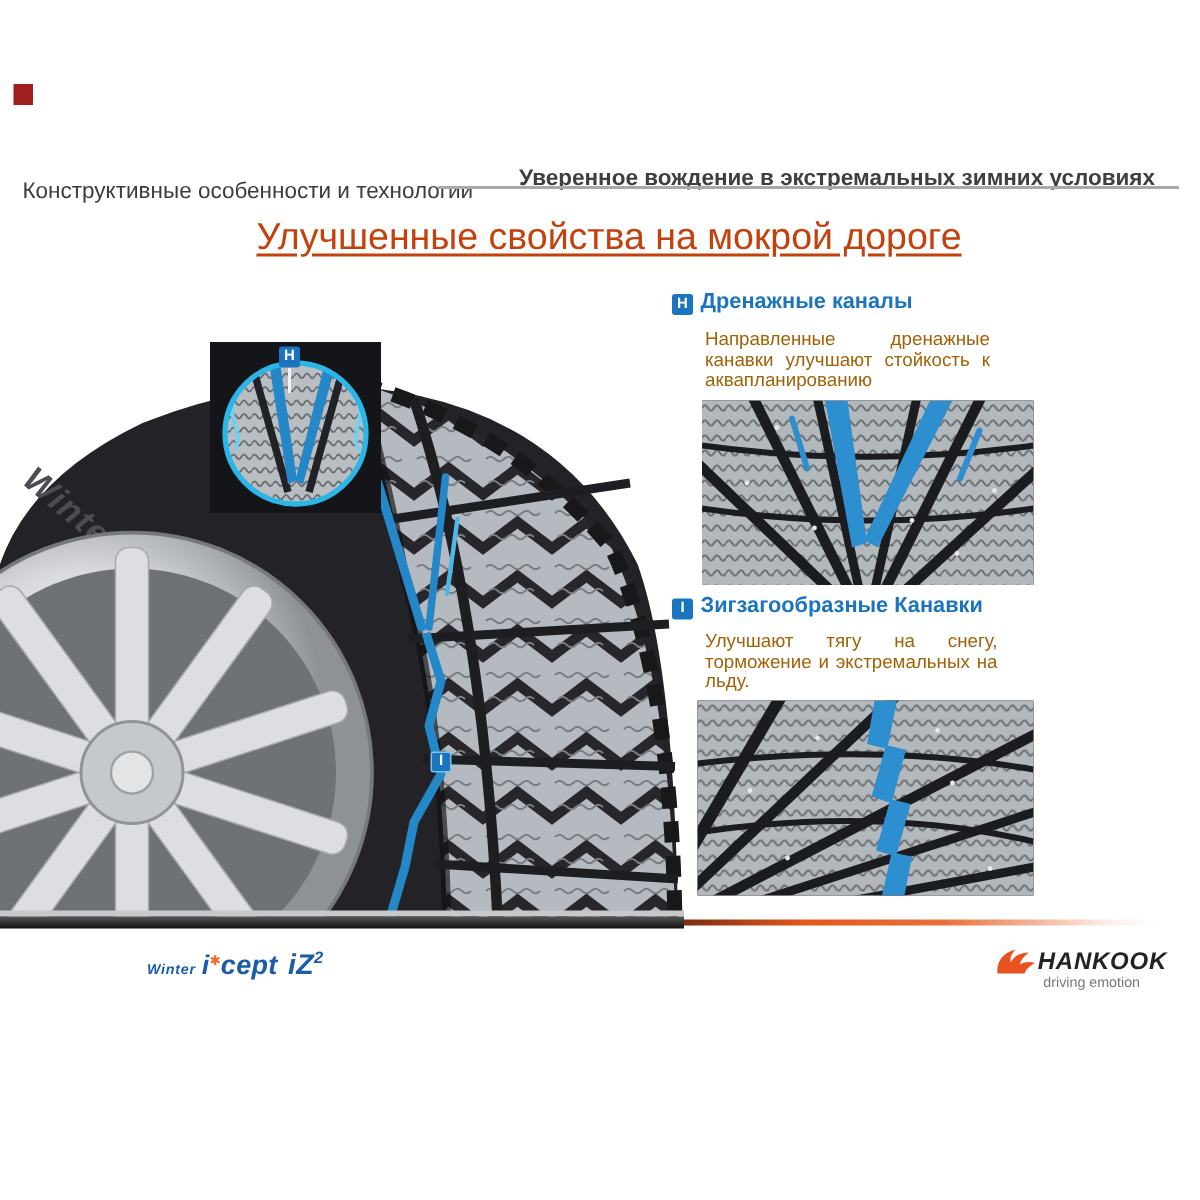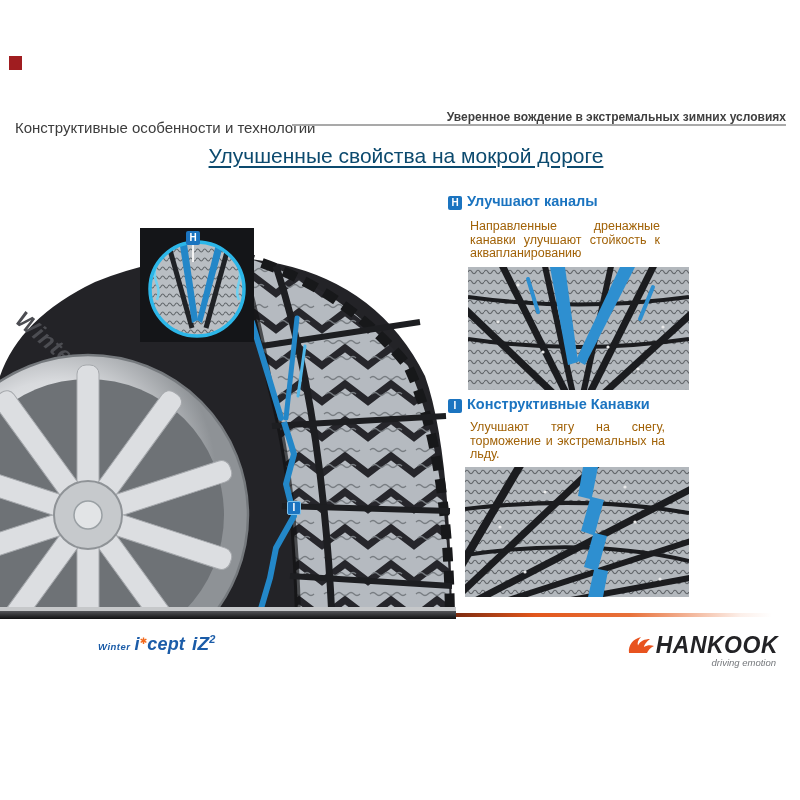--- a/index.html
+++ b/index.html
@@ -5,26 +5,26 @@
   html,body{margin:0;padding:0;}
   body{width:800px;height:800px;background:#ffffff;position:relative;overflow:hidden;
        font-family:"Liberation Sans", sans-serif;color:#3c3c3c;}
   .abs{position:absolute;}
 
   
   .red-mark{left:9px;top:56px;width:13px;height:14px;background:#a01d20;}
 
   
   .hdr-left{left:15px;top:119px;font-size:15px;color:#3c3c3c;}
-  .hdr-right{right:14px;top:110px;font-size:12px;font-weight:700;color:#3f3f3f;}
+  .hdr-right{right:30px;top:110px;font-size:15px;font-weight:700;color:#3f3f3f;}
   .hdr-line{left:292px;top:124px;width:494px;height:1.5px;background:#a9a9a9;}
 
   
   .slide-title{left:0;right:0;top:144px;text-align:center;padding-left:12px;
-     font-size:21px;color:#0c4a6e;text-decoration:underline;text-underline-offset:3px;}
+     font-size:25px;color:#c2410c;text-decoration:underline;text-underline-offset:3px;}
 
   
   .tag{width:14px;height:14px;background:#1b74c0;color:#fff;font-size:10px;font-weight:700;
        line-height:14px;text-align:center;border-radius:2px;}
   .sec-head{font-size:14.5px;font-weight:700;color:#1b74c0;}
   .sec-body{font-size:12.5px;line-height:13.5px;color:#a16207;text-align:justify;}
   .fig{background:#26282c;overflow:hidden;}
 
   
   .tire-wrap{left:0;top:226px;width:456px;height:392px;}
@@ -39,22 +39,22 @@
   .bar-orange{left:456px;top:613px;width:316px;height:4px;
       background:linear-gradient(90deg,#7e2c10,#e2571c 25%,#e8713a 55%,rgba(236,150,110,0.15) 90%,transparent);}
   .plogo{left:55px;top:633px;color:#1b5ca8;font-style:italic;white-space:nowrap;margin-left:43px;}
   .plogo .w{font-size:9.5px;font-weight:700;letter-spacing:.5px;margin-right:4px;}
   .plogo .big{font-size:18px;font-weight:800;letter-spacing:.2px;}
   .plogo .star{color:#f26a1d;font-size:9px;vertical-align:6px;font-style:normal;}
   .plogo .iz{font-size:19px;font-weight:800;margin-left:7px;}
   .plogo .sup{font-size:11px;font-weight:800;vertical-align:7px;}
   .blogo{right:22px;top:632px;display:flex;flex-direction:column;align-items:flex-end;}
   .blogo .row{display:flex;align-items:center;gap:2px;}
-  .blogo .name{font-size:23px;font-weight:900;font-style:italic;color:#232326;letter-spacing:.5px;}
-  .blogo .tag-line{font-size:9.5px;font-style:italic;color:#74777b;margin-top:-2px;margin-right:2px;}
+  .blogo .name{font-size:16px;font-weight:900;font-style:italic;color:#232326;letter-spacing:.5px;}
+  .blogo .tag-line{font-size:9.5px;color:#74777b;margin-top:-2px;margin-right:18px;}
 </style>
 </head>
 <body>
 
 <div class="abs red-mark"></div>
 
 <div class="abs hdr-left">Конструктивные особенности и технологии</div>
 <div class="abs hdr-right">Уверенное вождение в экстремальных зимних условиях</div>
 <div class="abs hdr-line"></div>
 
@@ -140,21 +140,21 @@
       <path d="M98,34 q4,12 0,24 q-2,8 1,14" stroke="#6fd0f0" stroke-width="2.5" fill="none"></path>
     </g>
     <circle cx="57" cy="61" r="47" fill="none" stroke="#2cb6e8" stroke-width="3.5"></circle>
   </svg>
 </div>
 <div class="abs pole"></div>
 <span class="abs tag tag-h">H</span>
 <span class="abs tag tag-i">I</span>
 
 <span class="abs tag" style="left:448px;top:196px;">H</span>
-<div class="abs sec-head" style="left:467px;top:193px;">Улучшают каналы</div>
+<div class="abs sec-head" style="left:467px;top:193px;">Дренажные каналы</div>
 <div class="abs sec-body" style="left:470px;top:220px;width:190px;">Направленные дренажные канавки улучшают стойкость к аквапланированию</div>
 
 <div class="abs fig" style="left:468px;top:267px;width:221px;height:123px;">
   <svg viewBox="0 0 221 123" width="221" height="123">
     <defs>
       <pattern id="sipeP1" width="16" height="10" patternUnits="userSpaceOnUse">
         <rect width="16" height="10" fill="#b3b8bd"></rect>
         <path d="M0,5 q2,-3.5 4,0 q2,3.5 4,0 q2,-3.5 4,0 q2,3.5 4,0" stroke="#62666a" stroke-width="1.2" fill="none"></path>
       </pattern>
     </defs>
@@ -180,21 +180,21 @@
         <circle cx="75" cy="85" r="1.6"></circle>
       <circle cx="140" cy="80" r="1.6"></circle>
         <circle cx="195" cy="60" r="1.6"></circle>
       <circle cx="50" cy="18" r="1.6"></circle>
         <circle cx="170" cy="102" r="1.6"></circle>
     </g>
   </svg>
 </div>
 
 <span class="abs tag" style="left:448px;top:399px;">I</span>
-<div class="abs sec-head" style="left:467px;top:396px;">Конструктивные Канавки</div>
+<div class="abs sec-head" style="left:467px;top:396px;">Зигзагообразные Канавки</div>
 <div class="abs sec-body" style="left:470px;top:421px;width:195px;">Улучшают тягу на снегу, торможение и экстремальных на льду.</div>
 
 <div class="abs fig" style="left:465px;top:467px;width:224px;height:130px;">
   <svg viewBox="0 0 224 130" width="224" height="130">
     <rect width="224" height="130" fill="url(#sipeP1)"></rect>
     <g stroke="#1b1c1f" fill="none">
       <path d="M-40,160 L60,-10" stroke-width="8"></path>
       <path d="M-40,160 L140,-10" stroke-width="7"></path>
       <path d="M-40,160 L230,20" stroke-width="7"></path>
       <path d="M-40,160 L232,72" stroke-width="6"></path>

